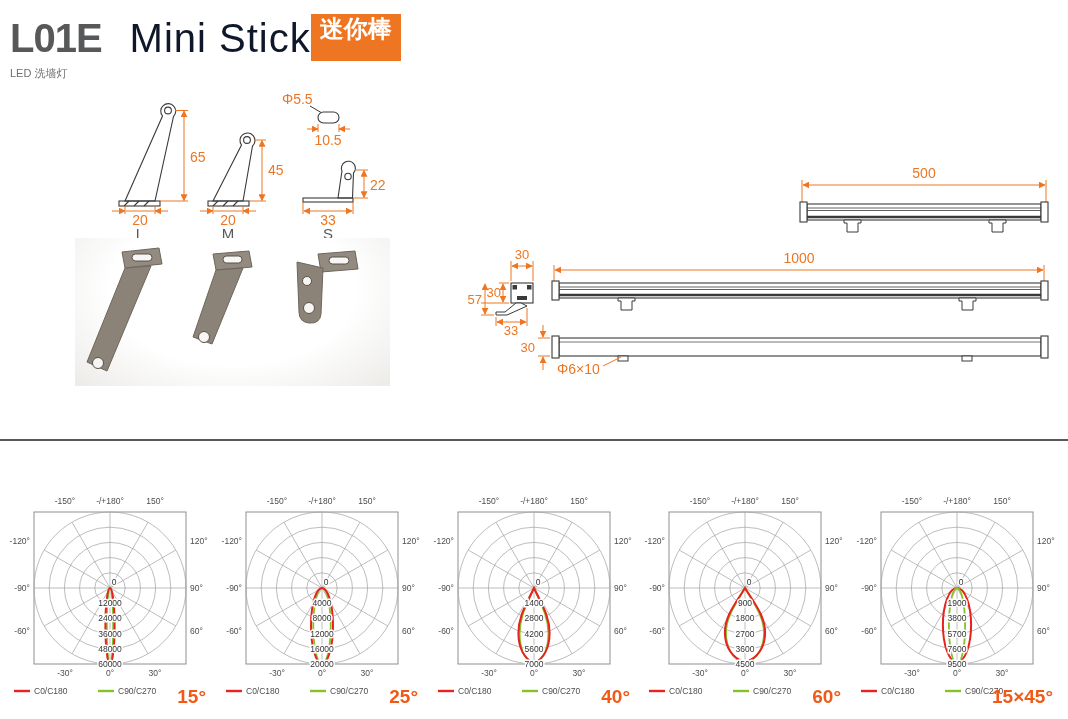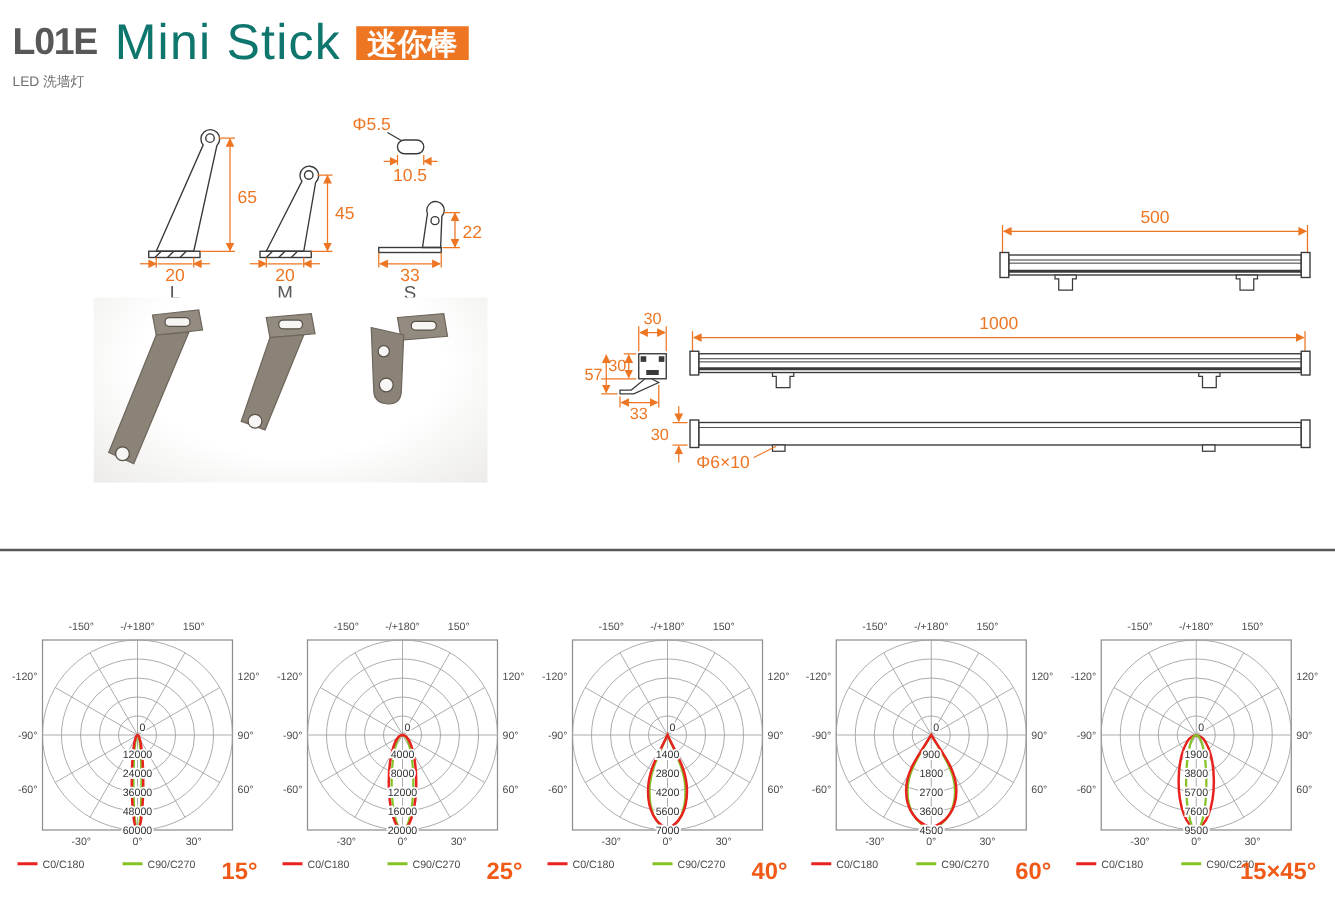--- a/index.html
+++ b/index.html
@@ -3,23 +3,23 @@
 <meta charset="utf-8">
 <style>
   html,body{margin:0;padding:0;}
   body{
     width:1068px;height:719px;position:relative;overflow:hidden;
     background:#ffffff;font-family:"Liberation Sans",sans-serif;
   }
   
   .header{position:absolute;left:10px;top:14px;}
   .title-row{display:flex;align-items:center;}
-  .model{font-size:30px;font-weight:800;color:#57585a;letter-spacing:-1px;line-height:1;}
-  .prodname{font-size:40px;font-weight:400;color:#0f766e;margin-left:14px;letter-spacing:1px;line-height:1;}
-  .badge{background:#ee7623;color:#fff;font-size:24px;font-weight:700;padding:3px 9px 0;margin-left:12px;line-height:1;}
+  .model{font-size:40px;font-weight:800;color:#57585a;letter-spacing:-1px;line-height:1;}
+  .prodname{font-size:40px;font-weight:400;color:#0f172a;margin-left:28px;letter-spacing:1px;line-height:1;}
+  .badge{background:#ee7623;color:#fff;font-size:24px;font-weight:700;padding:3px 9px 20px;margin-left:0;line-height:1;}
   .subtitle{font-size:11px;color:#6e6f71;line-height:1.55;margin-top:4px;}
   
   .bracket-svg{position:absolute;left:80px;top:90px;}
   .photo{position:absolute;left:75px;top:238px;width:315px;height:148px;
     background:radial-gradient(ellipse at 50% 35%, #ffffff 55%, #ecebe8 100%);}
   .fixture-svg{position:absolute;left:455px;top:158px;}
   .divider{position:absolute;left:0;top:439px;width:1068px;height:2px;background:#58585a;}
   
   .charts{position:absolute;left:0;top:482px;width:1068px;display:flex;justify-content:space-between;padding:0 6px;box-sizing:border-box;}
   .chart-cell{width:209px;height:235px;}

